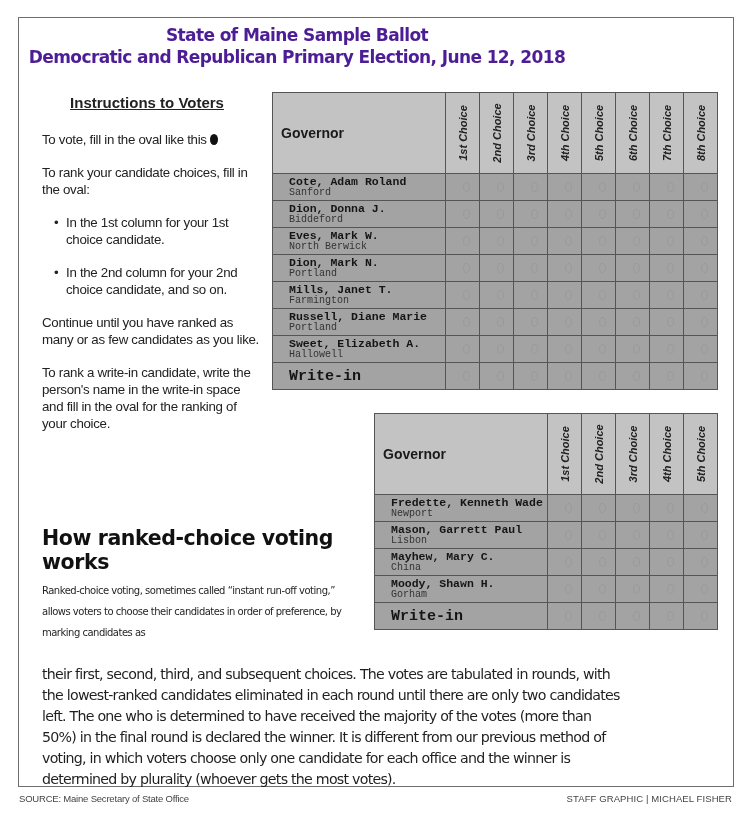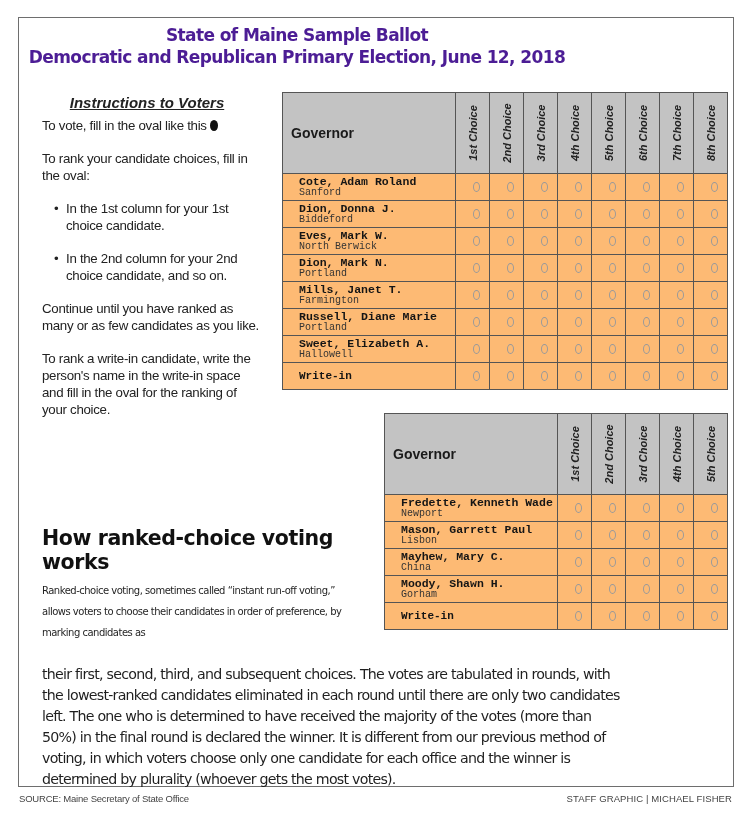--- a/index.html
+++ b/index.html
@@ -15,52 +15,52 @@
     font-family: "DejaVu Sans", sans-serif; font-weight: bold; font-size: 17px;
     letter-spacing: -0.6px; line-height: 22px; color: #4c1d95;
   }
 
   .instructions {
     position: absolute; left: 42px; top: 94px; width: 220px;
     font-size: 13.3px; line-height: 17px; color: #222;
   }
   .instr-heading {
     text-align: center; font-weight: bold; font-size: 15px; text-decoration: underline;
-    margin-left: 0; width: 210px; margin-bottom: 6px; font-style: italic;
+    margin-left: 0; width: 210px; margin-bottom: 20px;
   }
   .instructions p { margin-bottom: 16px; letter-spacing: -0.3px; }
   .instructions p.bold { font-weight: bold; }
   .filled-oval {
     display: inline-block; width: 8px; height: 11px; border-radius: 50%;
     background: #111; vertical-align: -1px; margin-left: 3px;
   }
   .bullet { display: flex; margin-bottom: 16px; padding-left: 12px; }
   .bullet .dot { width: 12px; flex: none; }
   .bullet .txt { letter-spacing: -0.3px; }
 
   .ballot {
     position: absolute; border-collapse: collapse; border: 1.5px solid #555;
-    table-layout: fixed; background: #fdba74; margin-left: 10px;
+    table-layout: fixed; background: #a3a3a3;
   }
   .ballot th, .ballot td { border: 1px solid #555; }
   .ballot thead th { background: #c3c3c3; height: 81px; }
   .ballot .office {
     text-align: left; padding-left: 8px; font-weight: bold; font-size: 14px; color: #1a1a1a;
   }
   .ballot .choice-head { width: 34px; position: relative; }
   .ballot .choice-head span {
     position: absolute; left: 50%; top: 50%;
     transform: translate(-50%, -50%) rotate(-90deg);
     white-space: nowrap; font-style: italic; font-weight: bold; font-size: 11px; color: #222;
   }
   .ballot tbody td { height: 27px; }
   .ballot .cand { padding-left: 16px; vertical-align: middle; line-height: 11px; font-family: Liberation Mono, monospace; }
   .ballot .cand .name { display: block; font-weight: bold; font-size: 11.5px; color: #151515; }
   .ballot .cand .town { display: block; font-size: 10px; color: #333; }
-  .ballot .cand.writein .name { font-size: 11px; }
+  .ballot .cand.writein .name { font-size: 15px; }
   .ballot .oval-cell { text-align: center; vertical-align: middle; }
   .oval {
     display: inline-block; width: 7px; height: 10px; border: 1px solid #9a9a9a;
     border-radius: 50%; margin-left: 8px;
   }
 
   #top-table { left: 272px; top: 92px; width: 445px; }
   #bottom-table { left: 374px; top: 413px; width: 343px; }
 
   .rcv-heading {

